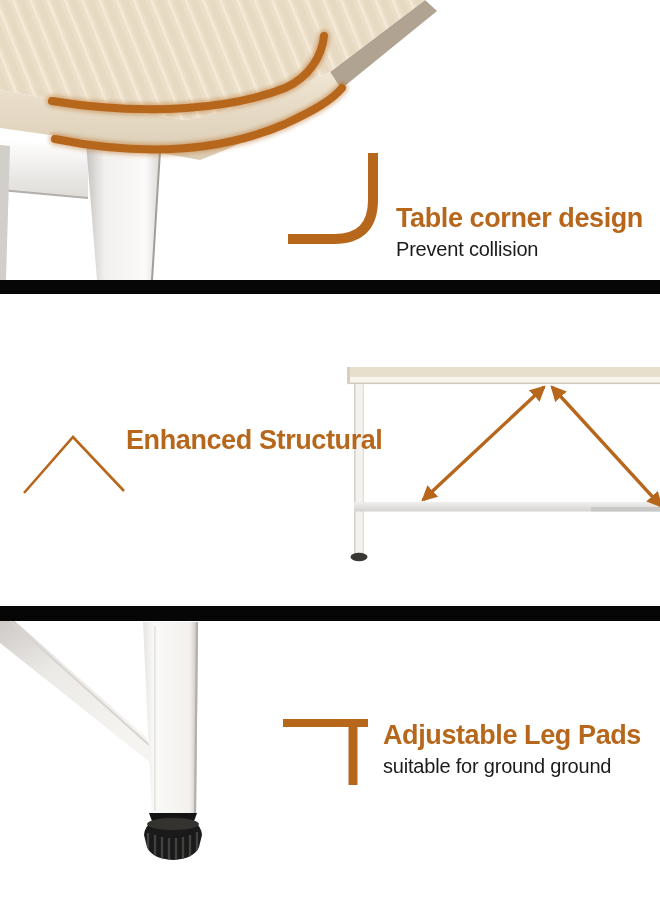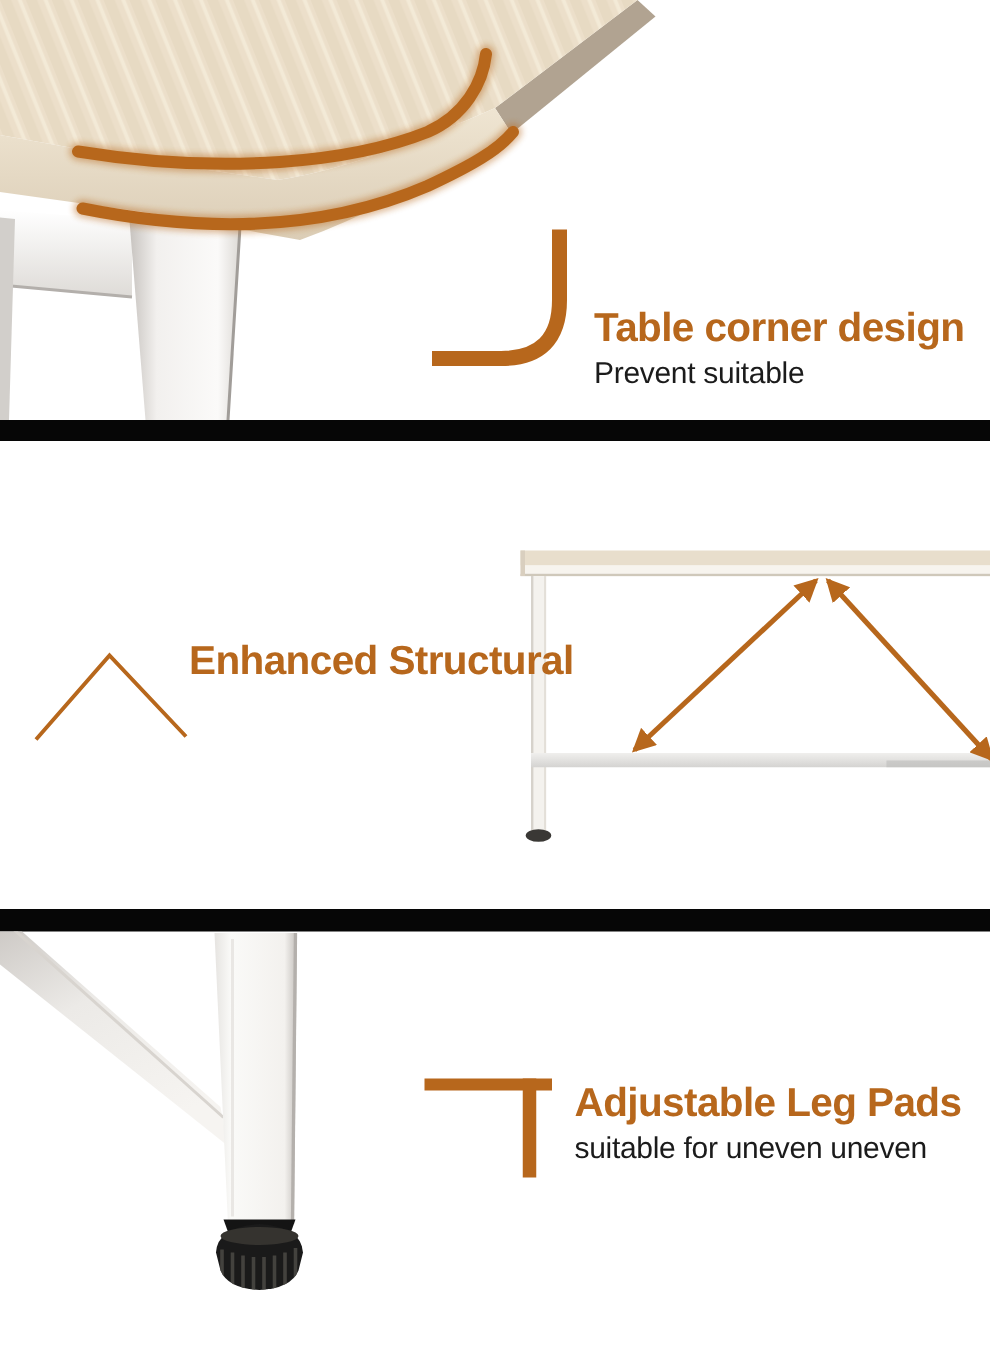--- a/index.html
+++ b/index.html
@@ -76,21 +76,21 @@
         <path d="M55,139 C150,158 225,150 285,124 C315,110 332,100 342,88" stroke-width="8"></path>
       </g>
     </svg>
 
     <svg class="abs accent" style="left:282;top:148px;left:282px;" width="100" height="100" viewBox="0 0 100 100">
       <path d="M91,5 L91,52 Q91,91 52,91 L6,91" fill="none" stroke="currentColor" stroke-width="10"></path>
     </svg>
 
     <div class="feature-text" style="left:396px;top:179px;margin-top:24px;">
       <div class="feature-title">Table corner design</div>
-      <div class="feature-sub">Prevent suitable</div>
+      <div class="feature-sub">Prevent collision</div>
     </div>
   </section>
 
   <div class="divider" style="top: 280px; height: 14px; background: rgb(6, 6, 6);"></div>
 
   <section class="abs" style="left:0;top:294px;width:660px;height:312px;margin-left:16px;">
 
     <svg class="abs" style="left:325px;top:56px;" width="335" height="225" viewBox="0 0 335 225">
       <defs>
         <linearGradient id="barGrad" x1="0" y1="0" x2="0" y2="1">
@@ -175,17 +175,17 @@
       </g>
     </svg>
 
     <svg class="abs accent" style="left:280px;top:96px;" width="92" height="72" viewBox="0 0 92 72">
       <line x1="3" y1="6" x2="88" y2="6" stroke="currentColor" stroke-width="8"></line>
       <line x1="73" y1="2" x2="73" y2="68" stroke="currentColor" stroke-width="9"></line>
     </svg>
 
     <div class="feature-text" style="left:383px;top:99px;">
       <div class="feature-title">Adjustable Leg Pads</div>
-      <div class="feature-sub">suitable for uneven uneven</div>
+      <div class="feature-sub">suitable for ground ground</div>
     </div>
   </section>
 
 </div>
 
 </body></html>

